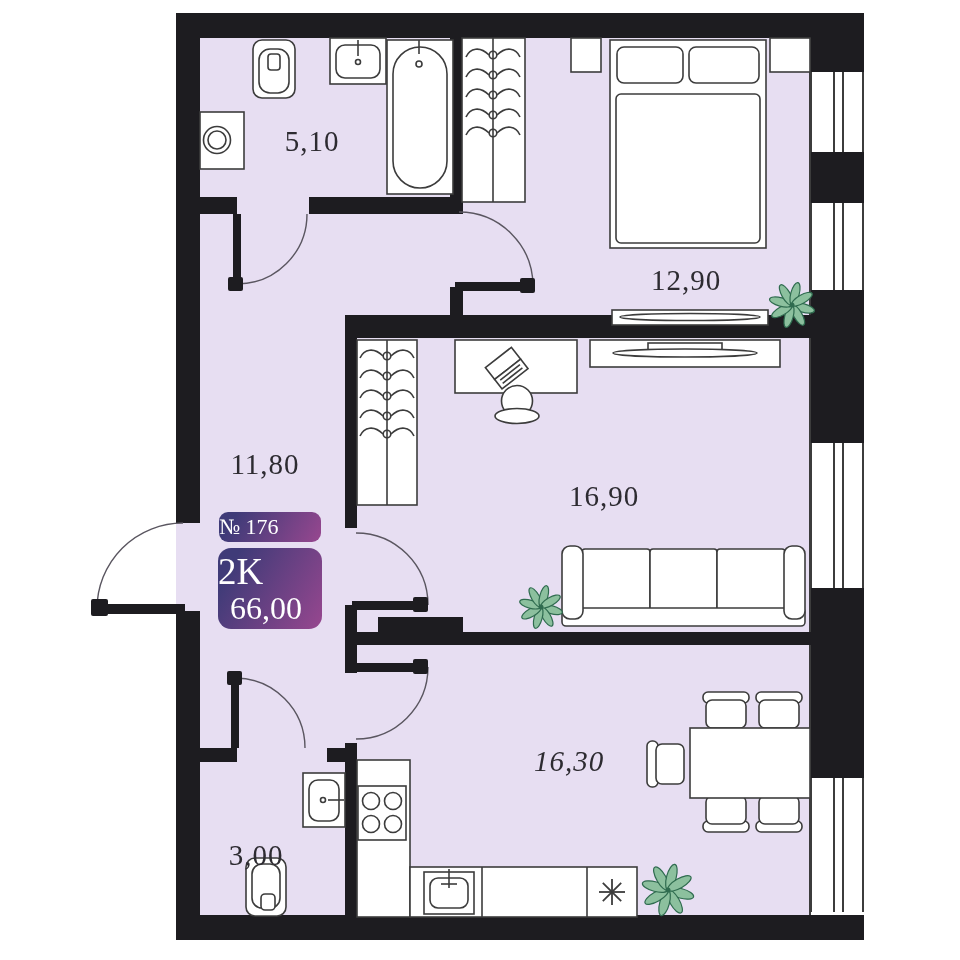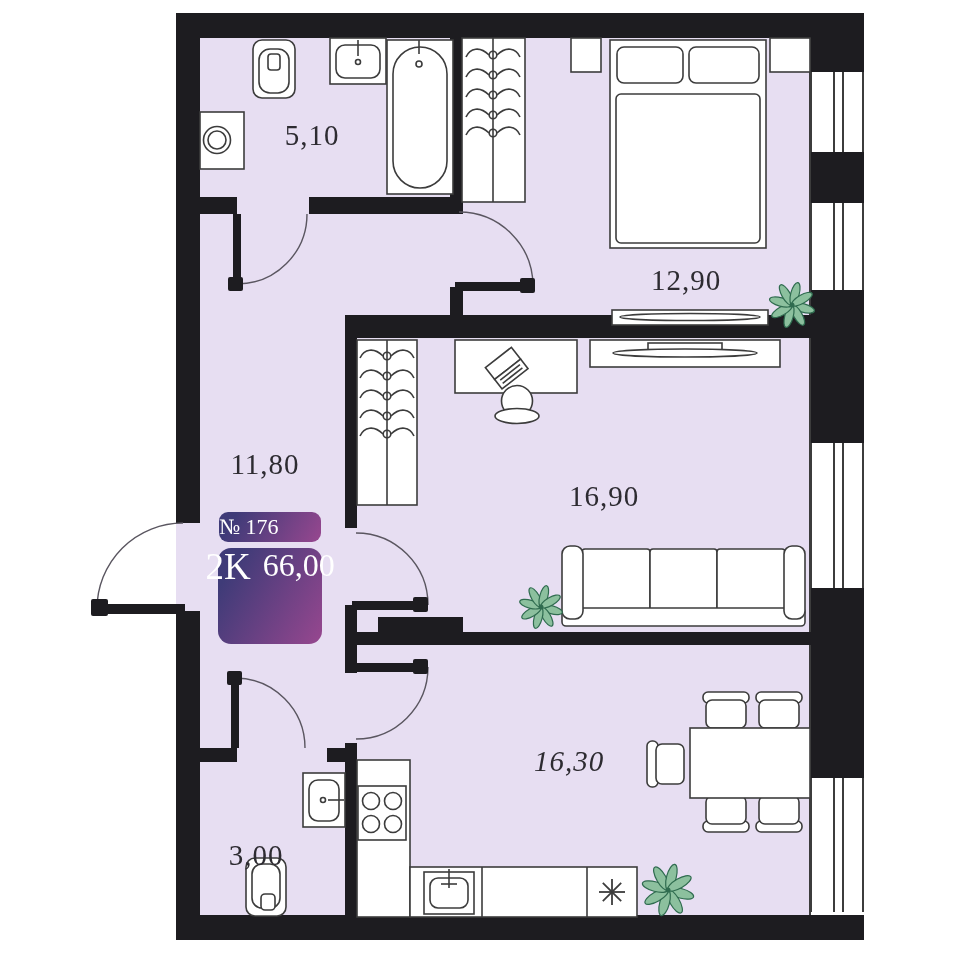--- a/index.html
+++ b/index.html
@@ -22,22 +22,22 @@
   .mull{position:absolute;top:0;bottom:0;width:1.5px;background:var(--stroke);}
   #fp-svg{position:absolute;left:0;top:0;z-index:5;pointer-events:none;}
   .room-label{position:absolute;transform:translate(-50%,-50%);z-index:6;
     font-family:"Liberation Serif",serif;font-size:29px;color:var(--label);
     letter-spacing:1px;white-space:nowrap;}
   .badge{position:absolute;z-index:7;color:#fff;text-align:left;
     font-family:"Liberation Serif",serif;
     background:linear-gradient(120deg,var(--badge1) 15%,var(--badge2) 100%);}
   #badge-number{left:219px;top:512px;width:102px;height:30px;border-radius:9px;
     font-size:22px;line-height:30px;}
-  #badge-main{left:218px;top:548px;width:104px;height:96px;border-radius:13px;
-    display:flex;flex-direction:row;justify-content:center;}
+  #badge-main{left:218px;top:548px;width:104px;height:81px;border-radius:13px;
+    display:flex;flex-direction:column;justify-content:center;}
   #badge-type{font-size:37px;line-height:38px;}
   #badge-area{font-size:32px;line-height:34px;margin-left:12px;}
   #watermark{position:absolute;left:622px;top:786px;width:338px;height:120px;z-index:9;
     color:rgba(255,255,255,0.55);pointer-events:none;}
   #wm-brand{position:absolute;left:66px;top:8px;font-size:80px;font-weight:bold;
     letter-spacing:2px;line-height:80px;white-space:nowrap;}
   #wm-id{position:absolute;left:48px;top:56px;font-size:42px;font-weight:bold;
     letter-spacing:2px;white-space:nowrap;}
   #wm-pin{position:absolute;left:4px;top:6px;}
 </style>
@@ -275,21 +275,21 @@
         <ellipse cx="664.6" cy="902.8" rx="13.2" ry="4.8" transform="rotate(105 664.6 902.8)" fill="#8cc09e" stroke="#2f6b4f" stroke-width="1.2"></ellipse>
         <ellipse cx="656.6" cy="896.6" rx="13.2" ry="4.8" transform="rotate(150 656.6 896.6)" fill="#8cc09e" stroke="#2f6b4f" stroke-width="1.2"></ellipse>
         <ellipse cx="655.2" cy="886.6" rx="13.2" ry="4.8" transform="rotate(195 655.2 886.6)" fill="#8cc09e" stroke="#2f6b4f" stroke-width="1.2"></ellipse>
         <ellipse cx="661.4" cy="878.6" rx="13.2" ry="4.8" transform="rotate(240 661.4 878.6)" fill="#8cc09e" stroke="#2f6b4f" stroke-width="1.2"></ellipse>
         <ellipse cx="671.4" cy="877.2" rx="13.2" ry="4.8" transform="rotate(285 671.4 877.2)" fill="#8cc09e" stroke="#2f6b4f" stroke-width="1.2"></ellipse>
         <ellipse cx="679.4" cy="883.4" rx="13.2" ry="4.8" transform="rotate(330 679.4 883.4)" fill="#8cc09e" stroke="#2f6b4f" stroke-width="1.2"></ellipse>
         <circle cx="668" cy="890" r="2.5" fill="#2f6b4f"></circle>
       </g>
     </svg>
 
-  <span class="room-label" style="left:312px;top:135px;">5,10</span>
+  <span class="room-label" style="left:312px;top:141px;">5,10</span>
   <span class="room-label" style="left:686px;top:280px;">12,90</span>
   <span class="room-label" style="left:265px;top:464px;">11,80</span>
   <span class="room-label" style="left:604px;top:496px;">16,90</span>
   <span class="room-label" style="left:256px;top:811px;margin-top:44px;">3,00</span>
   <span class="room-label" style="left:569px;top:761px;font-style:italic;">16,30</span>
 
   <div class="badge" id="badge-number">
     <span>№ 176</span>
   </div>
   <div class="badge" id="badge-main">

